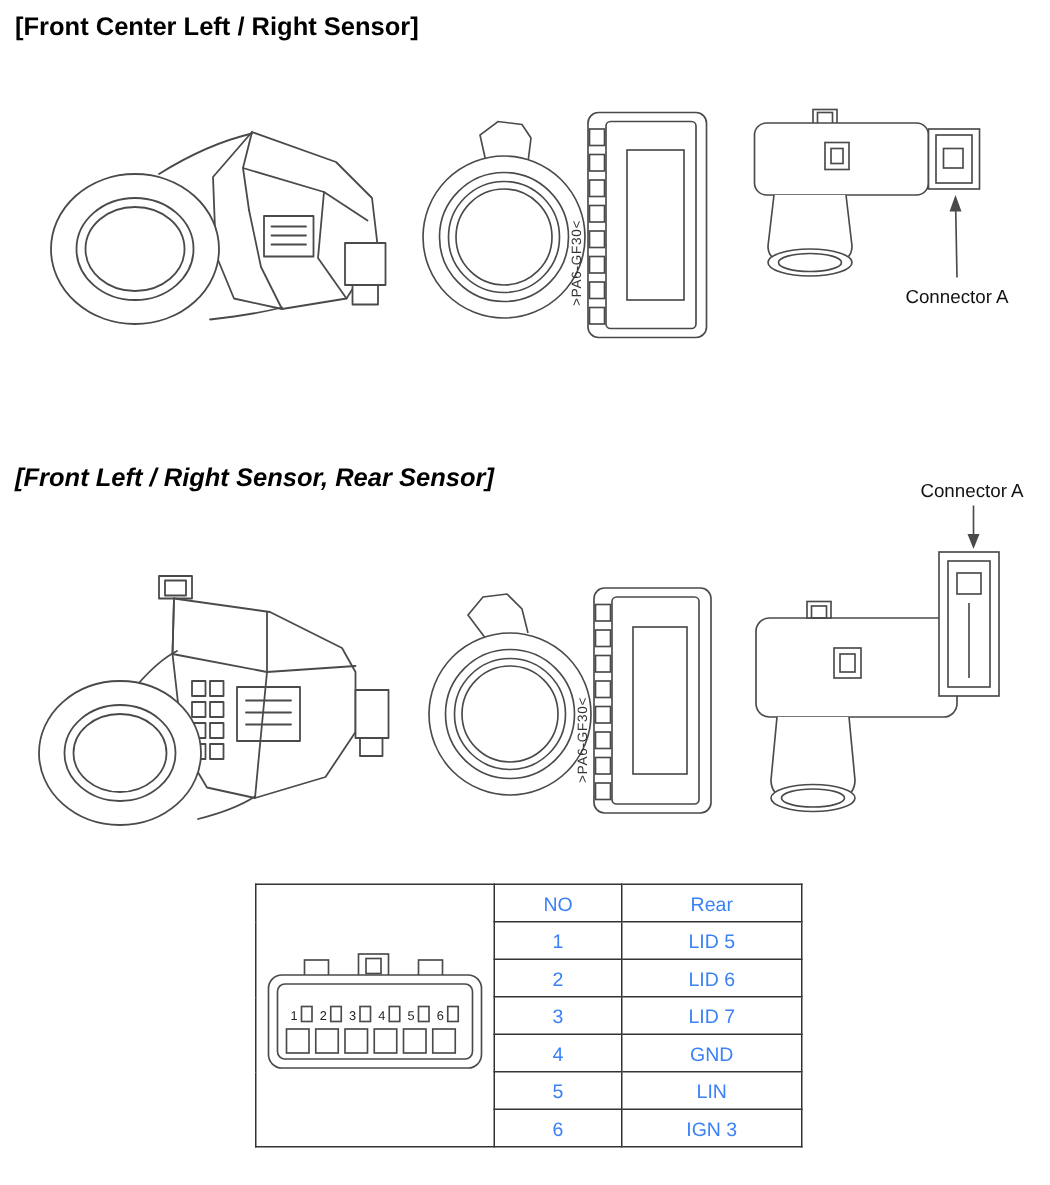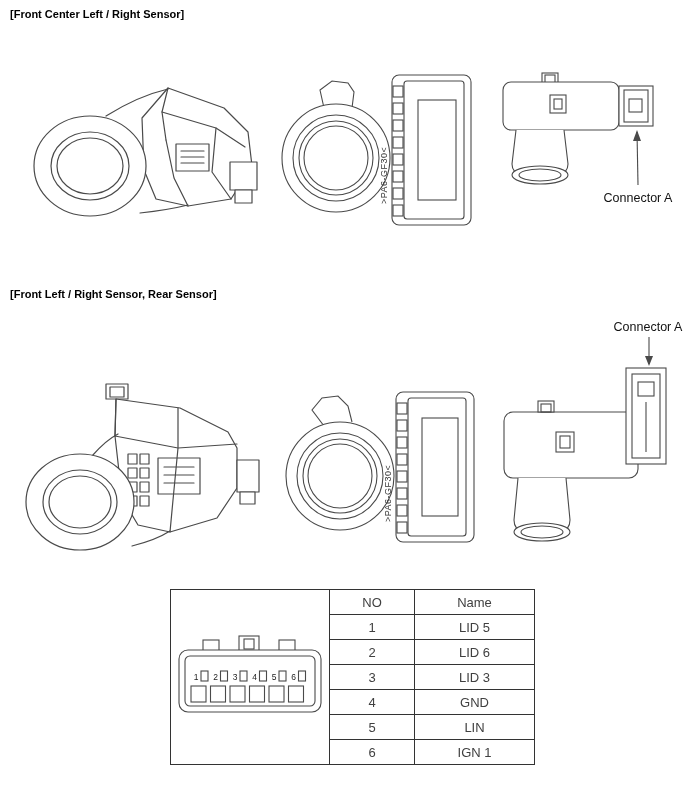--- a/index.html
+++ b/index.html
@@ -1,27 +1,27 @@
 <!DOCTYPE html>
 <html><head>
 <meta charset="utf-8">
 <style>
   * { margin:0; padding:0; box-sizing:border-box; }
   html,body { background:#ffffff; }
   body { font-family:"Liberation Sans", sans-serif; color:#111; }
   .page { position:relative; width:700px; height:790px; background:#fff; overflow:hidden; }
   .abs { position:absolute; }
-  .section-title { position:absolute; left:10px; font-weight:bold; font-size:11px; color:#000; white-space:nowrap; }
+  .section-title { position:absolute; left:10px; font-weight:bold; font-size:17px; color:#000; white-space:nowrap; }
   .t1 { top:8px; }
-  .t2 { top:288px; }
+  .t2 { top:309px;font-style:italic; }
   svg { overflow:visible; }
   svg text { font-family:"Liberation Sans", sans-serif; }
   .table-wrap { left:170px; top:589px; }
   table.pin-table { border-collapse:collapse; table-layout:fixed; background:#fff; }
-  .pin-table td, .pin-table th { border:1px solid #333; font-size:13px; font-weight:normal; text-align:center; vertical-align:middle; height:25px; color:#404040; padding:0 4px; }
+  .pin-table td, .pin-table th { border:1px solid #333; font-size:13px; font-weight:normal; text-align:center; vertical-align:middle; height:25px; color:#3b82f6; padding:0 4px; }
   .connector-cell { width:155px; }
 </style>
 </head>
 <body>
 
 <div class="page">
 
   <div class="section-title t1">[Front Center Left / Right Sensor]</div>
 
   <svg class="abs" style="left:18px;top:52px" width="245" height="185" viewBox="0 0 245 185">
@@ -247,43 +247,43 @@
                   <rect x="35.5" y="60" width="15" height="16"></rect>
                   <rect x="55" y="60" width="15" height="16"></rect>
                   <rect x="74.5" y="60" width="15" height="16"></rect>
                   <rect x="94" y="60" width="15" height="16"></rect>
                   <rect x="113.5" y="60" width="15" height="16"></rect>
                 </g>
               </g>
             </svg>
           </td>
           <th>NO</th>
-          <th>Name</th>
+          <th>Rear</th>
         </tr>
         <tr>
           <td>1</td>
           <td>LID 5</td>
         </tr>
         <tr>
           <td>2</td>
           <td>LID 6</td>
         </tr>
         <tr>
           <td>3</td>
-          <td>LID 3</td>
+          <td>LID 7</td>
         </tr>
         <tr>
           <td>4</td>
           <td>GND</td>
         </tr>
         <tr>
           <td>5</td>
           <td>LIN</td>
         </tr>
         <tr>
           <td>6</td>
-          <td>IGN 1</td>
+          <td>IGN 3</td>
         </tr>
       </tbody>
     </table>
   </div>
 
 </div>
 
 </body></html>

